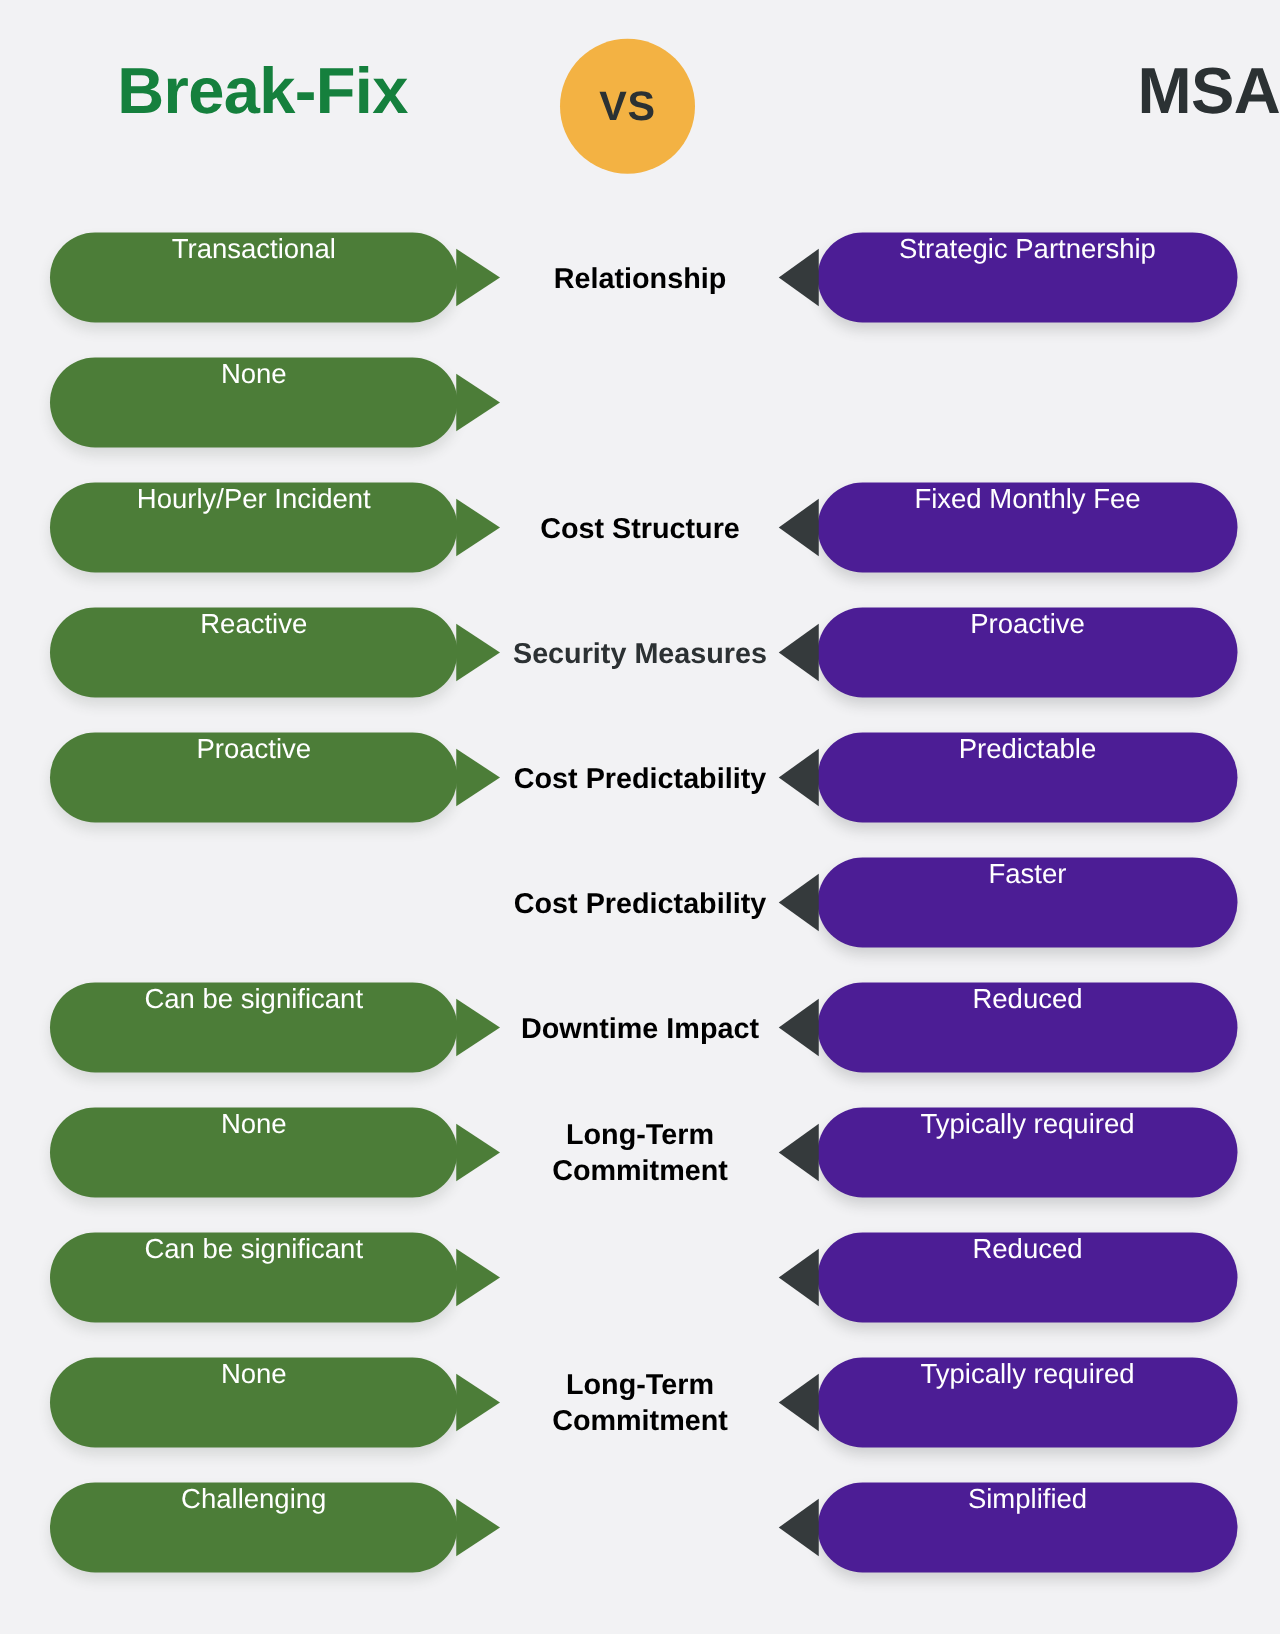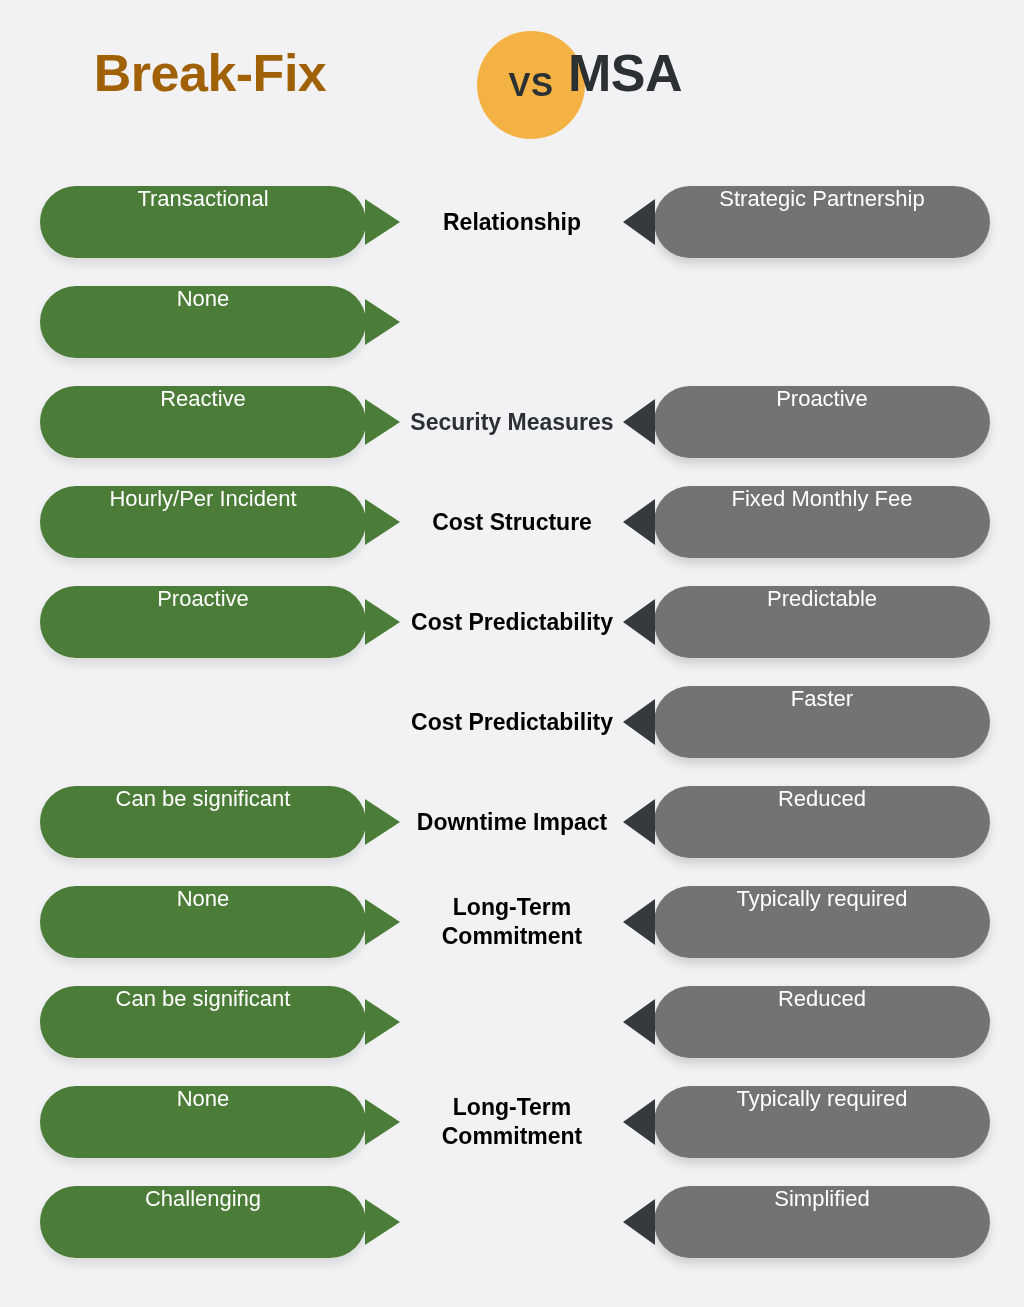--- a/index.html
+++ b/index.html
@@ -29,31 +29,31 @@
     font-size: 52px;
     font-weight: 800;
     letter-spacing: -0.5px;
     line-height: 62px;
     white-space: nowrap;
   }
   .title-left {
     left: 0;
     width: 420px;
     text-align: center;
-    color: #a16207;
+    color: #15803d;
   }
   .title-right {
-    left: 568px;
+    left: 604px;
     width: 420px;
-    text-align: left;
+    text-align: right;
     color: #2b3133;
   }
   .vs-badge {
     position: absolute;
-    left: 477px;
+    left: 448px;
     top: 31px;
     width: 108px;
     height: 108px;
     border-radius: 50%;
     background: #f3b243;
     display: flex;
     align-items: center;
     justify-content: center;
   }
   .vs-text {
@@ -108,21 +108,21 @@
     width: 0;
     height: 0;
     border-top: 23px solid transparent;
     border-bottom: 23px solid transparent;
     border-left: 35px solid #4c7d38;
   }
 
   .pill-right {
     left: 654px;
     width: 336px;
-    background: #737373;
+    background: #4c1d95;
     border-radius: 36px;
     box-shadow: 0 6px 10px rgba(50,55,58,0.18);
   }
   
   .pill-right::after {
     content: "";
     position: absolute;
     left: -31px;
     top: 13px;
     width: 0;
@@ -177,42 +177,42 @@
         <span>Strategic Partnership</span>
       </div>
     </div>
     <div class="row">
       <div class="pill pill-left">
         <span>None</span>
       </div>
     </div>
     <div class="row">
       <div class="pill pill-left">
+        <span>Hourly/Per Incident</span>
+      </div>
+      <div class="attr">
+        <span>Cost Structure</span>
+      </div>
+      <div class="pill pill-right">
+        <span>Fixed Monthly Fee</span>
+      </div>
+    </div>
+    <div class="row">
+      <div class="pill pill-left">
         <span>Reactive</span>
       </div>
       <div class="attr dark">
         <span>Security Measures</span>
       </div>
       <div class="pill pill-right">
         <span>Proactive</span>
       </div>
     </div>
     <div class="row">
       <div class="pill pill-left">
-        <span>Hourly/Per Incident</span>
-      </div>
-      <div class="attr">
-        <span>Cost Structure</span>
-      </div>
-      <div class="pill pill-right">
-        <span>Fixed Monthly Fee</span>
-      </div>
-    </div>
-    <div class="row">
-      <div class="pill pill-left">
         <span>Proactive</span>
       </div>
       <div class="attr">
         <span>Cost Predictability</span>
       </div>
       <div class="pill pill-right">
         <span>Predictable</span>
       </div>
     </div>
     <div class="row">

